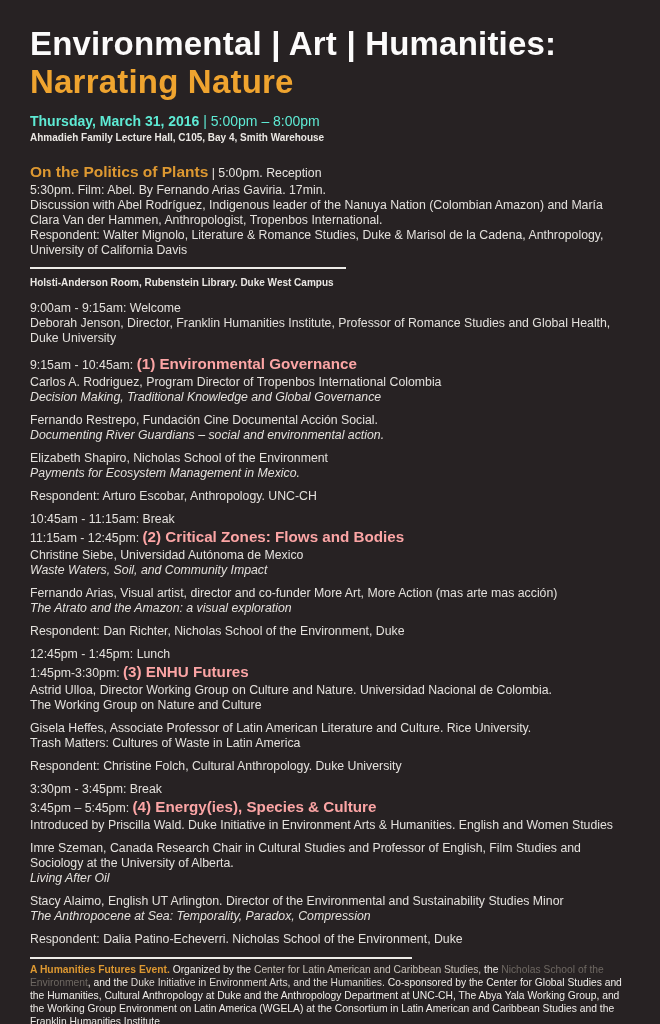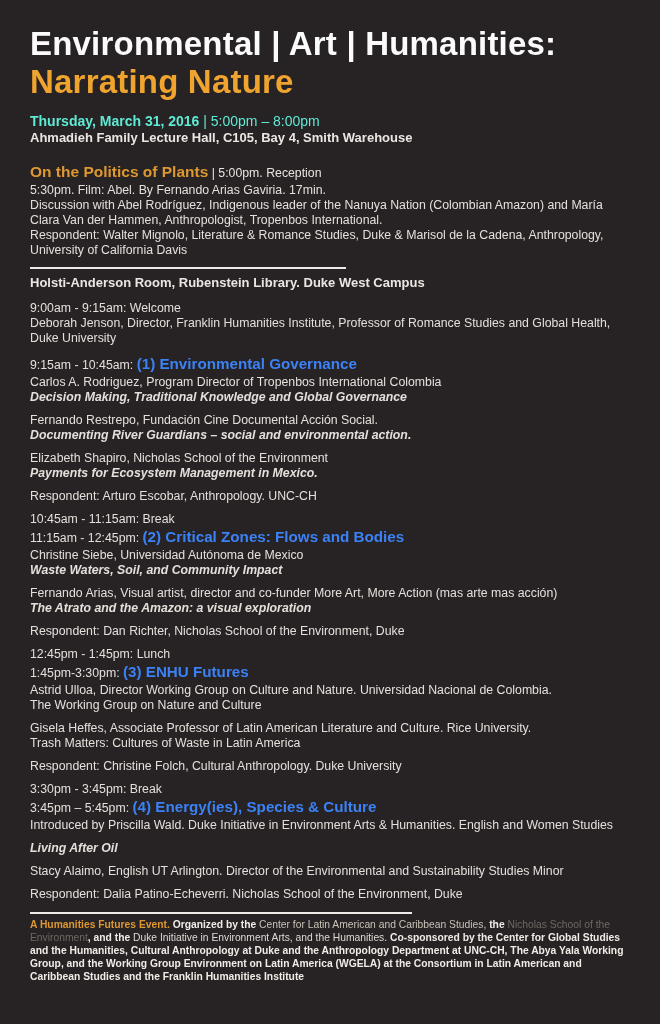--- a/index.html
+++ b/index.html
@@ -9,34 +9,34 @@
     font-family:"Liberation Sans", sans-serif;
     color:#e7e4e0;
     -webkit-font-smoothing:antialiased;
   }
   .poster{padding:26px 30px 0 30px;}
   .title1{font-size:33px;font-weight:bold;color:#fcfbfb;line-height:36px;letter-spacing:.2px;}
   .title2{font-size:33px;font-weight:bold;color:#efa42f;line-height:36px;margin-top:2px;letter-spacing:.2px;}
   .dateline{margin-top:13px;font-size:14px;font-weight:bold;color:#5eead4;line-height:16px;}
   .dateline .time{font-weight:normal;}
   .dateline.bold-all .time{font-weight:bold;}
-  .venue{font-size:13px;font-weight:bold;color:#eae7e3;line-height:16px;margin-top:1px;}
+  .venue{font-size:10px;font-weight:bold;color:#eae7e3;line-height:16px;margin-top:1px;}
   .session-head{margin-top:16px;font-size:15.5px;font-weight:bold;color:#dd9831;line-height:20px;}
   .session-head .suffix{color:#e7e4e0;font-weight:normal;font-size:12.3px;}
   .bodyline{font-size:12.3px;line-height:15px;color:#e3e0dc;}
-  .bodyline.italic{font-style:italic;font-weight:bold;}
+  .bodyline.italic{font-style:italic;}
   .gapline{height:8px;}
   .prog-head{font-size:12.3px;line-height:19px;color:#e3e0dc;}
-  .prog-head .orange{font-size:15.2px;font-weight:bold;color:#3b82f6;}
+  .prog-head .orange{font-size:15.2px;font-weight:bold;color:#fca5a5;}
   hr.sep{border:none;border-top:2px solid #edebe8;margin:9px 0 6px 0;}
   hr.sep1{width:316px;}
   hr.sep2{width:382px;margin-top:10px;margin-bottom:4px;}
   .credits{font-size:10.3px;line-height:13px;color:#dedad5;}
   .credits .seg-orange{color:#dd9831;font-weight:bold;margin-top:35px;}
-  .credits .seg-bold{color:#efece8;font-weight:bold;text-align:right;}
+  .credits .seg-bold{color:#efece8;font-weight:normal;text-align:right;}
   .credits .seg-org{color:#c9c2b8;font-weight:normal;}
   .credits .seg-dim{color:#6e6862;font-weight:normal;}
   .credits .seg-normal{color:#dedad5;font-weight:normal;}
 </style>
 </head>
 <body>
 
 <div class="poster">
 
   <div class="title1">Environmental | Art | Humanities:</div>
@@ -93,23 +93,25 @@
       <div class="gapline"></div>
       <div class="bodyline">Gisela Heffes, Associate Professor of Latin American Literature and Culture. Rice University.</div>
       <div class="bodyline">Trash Matters: Cultures of Waste in Latin America</div>
       <div class="gapline"></div>
       <div class="bodyline">Respondent: Christine Folch, Cultural Anthropology. Duke University</div>
       <div class="gapline"></div>
       <div class="bodyline">3:30pm - 3:45pm: Break</div>
       <div class="prog-head"><span>3:45pm – 5:45pm: </span><span class="orange">(4) Energy(ies), Species &amp; Culture</span></div>
       <div class="bodyline">Introduced by Priscilla Wald. Duke Initiative in Environment Arts &amp; Humanities. English and Women Studies</div>
       <div class="gapline"></div>
+      <div class="bodyline">Imre Szeman, Canada Research Chair in Cultural Studies and Professor of English, Film Studies and Sociology at the University of Alberta.</div>
       <div class="bodyline italic">Living After Oil</div>
       <div class="gapline"></div>
       <div class="bodyline">Stacy Alaimo, English UT Arlington. Director of the Environmental and Sustainability Studies Minor</div>
+      <div class="bodyline italic">The Anthropocene at Sea: Temporality, Paradox, Compression</div>
       <div class="gapline"></div>
       <div class="bodyline">Respondent: Dalia Patino-Echeverri. Nicholas School of the Environment, Duke</div>
     </div>
 
   <hr class="sep sep2">
 
   <div class="credits" id="credits"><span class="seg-orange">A Humanities Futures Event.</span><span class="seg-bold"> Organized by the </span><span class="seg-org">Center for Latin American and Caribbean Studies,</span><span class="seg-bold"> the </span><span class="seg-dim">Nicholas School of the Environment</span><span class="seg-bold">, and the </span><span class="seg-normal">Duke Initiative in Environment Arts, and the Humanities.</span><span class="seg-bold"> Co-sponsored by the Center for Global Studies and the Humanities, Cultural Anthropology at Duke and the Anthropology Department at UNC-CH, The Abya Yala Working Group, and the Working Group Environment on Latin America (WGELA) at the Consortium in Latin American and Caribbean Studies and the Franklin Humanities Institute</span></div>
 
 </div>
 

